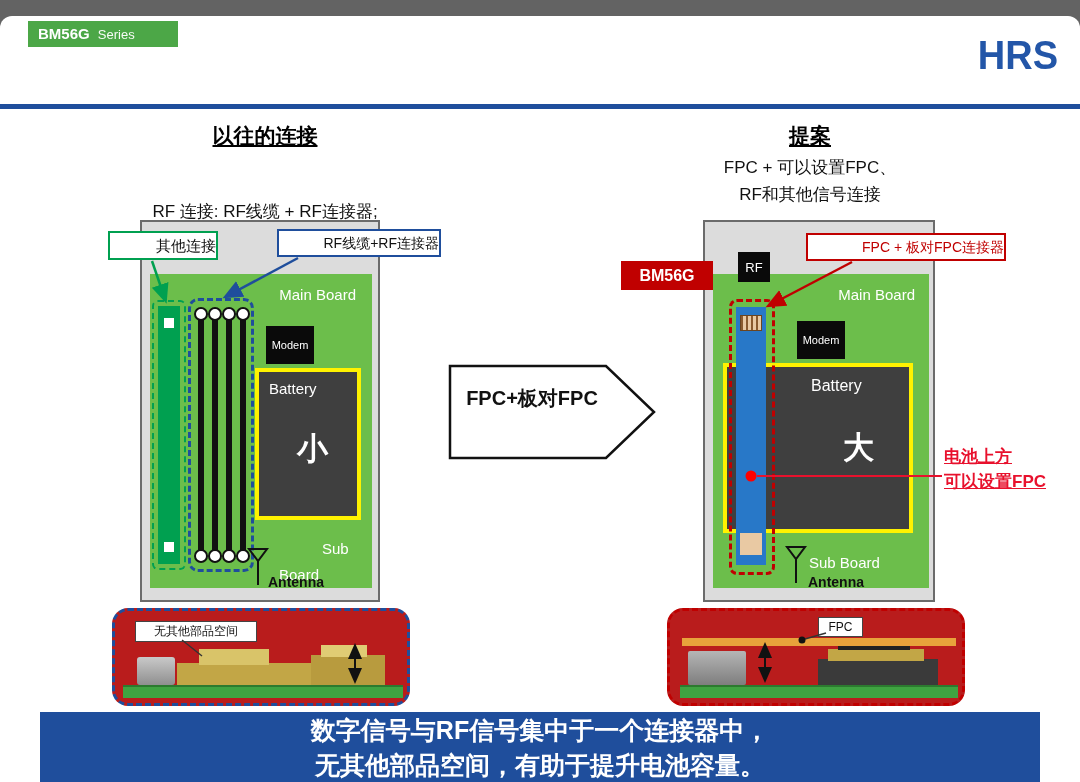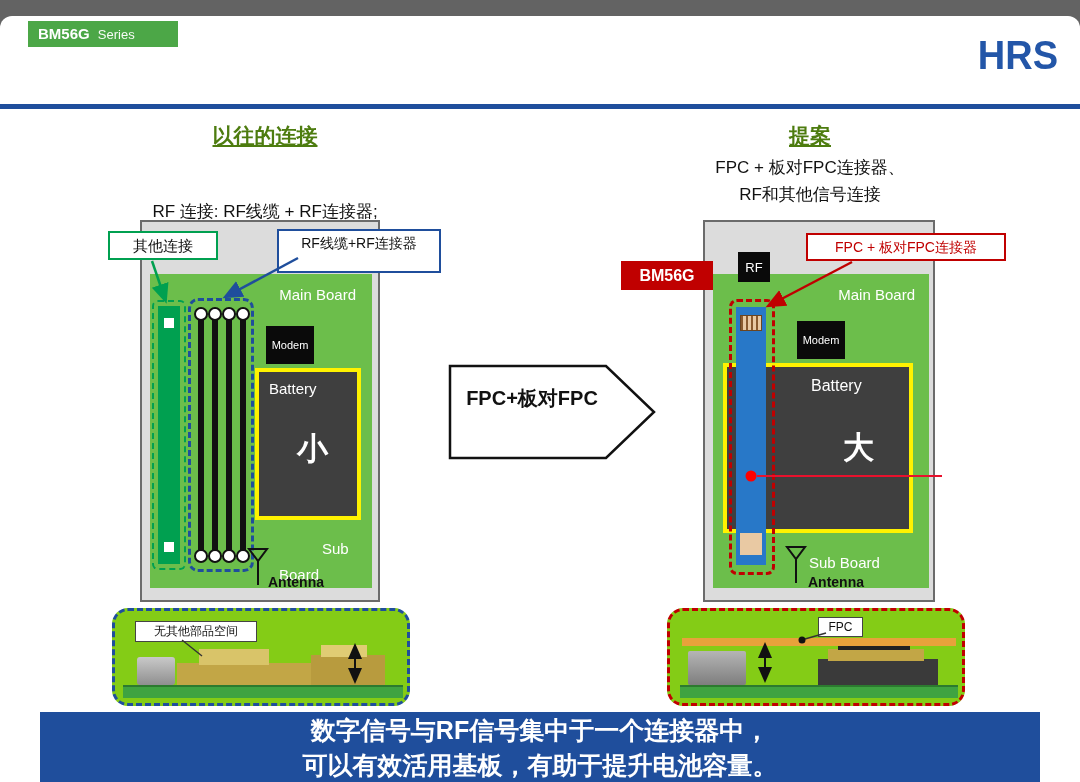--- a/index.html
+++ b/index.html
@@ -10,21 +10,21 @@
 
   
   .badge { left:28px; top:5px; width:150px; height:26px; background:#4CA747; color:#fff; font-size:15px; line-height:26px; padding-left:10px; }
   .badge .m { font-weight:bold; }
   .badge .s { font-weight:normal; font-size:13px; opacity:.95; margin-left:4px; }
   .title { left:0; top:28px; width:1080px; text-align:center; font-size:31px; font-weight:bold; color:#111; letter-spacing:2px; }
   .logo { right:22px; top:18px; font-size:38px; font-weight:800; color:#2356A8; letter-spacing:0px; transform:scaleY(1.08); }
   .divider { left:0; top:88px; width:1080px; height:5px; background:#1F4E9C; }
 
   
-  .col-head { font-size:21px; font-weight:bold; color:#4d7c0f; text-decoration:underline; text-align:center; }
+  .col-head { font-size:21px; font-weight:bold; color:#000000; text-decoration:underline; text-align:center; }
   .col-desc { font-size:17px; color:#111; text-align:center; line-height:27px; }
 
   
   .phone { background:#DCDCDC; border:2px solid #6b6b6b; }
   .board-green { position:absolute; background:#6CBE4B; }
   .white-lbl { position:absolute; color:#fff; font-size:15px; }
   .modem { position:absolute; background:#0a0a0a; color:#fff; font-size:11px; text-align:center; display:flex; align-items:center; justify-content:center; }
   .battery { position:absolute; background:#3F3F3F; border:4px solid #FFF200; }
   .battery .blabel { position:absolute; color:#fff; font-size:15px; }
   .battery .bsize { position:absolute; color:#fff; font-size:31px; font-weight:bold; }
@@ -39,32 +39,32 @@
   .cable::before { top:-10px; }
   .cable::after  { bottom:-10px; }
 
   .fpc-outline { position:absolute; border:3px dashed #C00000; border-radius:8px; }
   .fpc-strip { position:absolute; background:#2878C8; }
   .fpc-conn { position:absolute; background:#E9C9A3; }
   .fpc-conn.hatch { background:repeating-linear-gradient(90deg,#8a5a2e 0 2px,#E9C9A3 2px 5px); border:1px solid #6b4520; }
   .rf-chip { position:absolute; background:#0a0a0a; color:#fff; font-size:13px; display:flex; align-items:center; justify-content:center; }
 
   
-  .callout { position:absolute; background:#fff; text-align:center; z-index:20; }
+  .callout { position:absolute; background:#fff; text-align:right; z-index:20; }
   .co-green { border:2px solid #00A050; font-size:15px; line-height:25px; color:#111; }
   .co-blue  { border:2px solid #1F4E9C; font-size:14px; line-height:24px; color:#111; }
   .co-red   { border:2px solid #C00000; font-size:14px; line-height:24px; color:#C00000; }
   .bm-badge { position:absolute; background:#C00000; color:#fff; font-weight:bold; font-size:16px; text-align:center; line-height:29px; z-index:20; }
   .red-note { position:absolute; color:#E8112D; font-weight:bold; font-size:17px; line-height:25px; text-decoration:underline; z-index:20; }
 
   
   .merge-text { position:absolute; text-align:center; font-weight:bold; font-size:20px; color:#111; line-height:29px; z-index:5; }
 
   
-  .photo-box { position:absolute; background:#84cc16; }
+  .photo-box { position:absolute; background:#b91c1c; }
   .pb-blue { border:3px dashed #1F4E9C; border-radius:16px; }
   .pb-red  { border:3px dashed #C00000; border-radius:16px; }
   .pcb { position:absolute; background:#3FA341; border-top:2px solid #2C7A2F; }
   .mini-lbl { position:absolute; background:#fff; border:1.5px solid #444; font-size:12px; text-align:center; line-height:18px; color:#111; z-index:10; }
 
   .footer { left:40px; top:696px; width:1000px; height:72px; background:#1F4E9C; color:#fff; font-weight:bold; font-size:25px; text-align:center; line-height:35px; padding-top:1px; }
 
   .overlay { position:absolute; left:0; top:0; width:1080px; height:782px; z-index:100; pointer-events:none; }
 </style>
 </head>
@@ -79,21 +79,21 @@
   <div class="abs logo">HRS</div>
   <div class="abs divider"></div>
 
   <div class="abs col-head" style="left:115px; top:106px; width:300px;">以往的连接</div>
   <div class="abs col-desc" style="left:70px; top:138px; width:390px;margin-top:44px;">
     <div>RF 连接: RF线缆 + RF连接器;</div>
   </div>
 
   <div class="abs col-head" style="left:660px; top:106px; width:300px;">提案</div>
   <div class="abs col-desc" style="left:620px; top:138px; width:380px;">
-    <div>FPC + 板对FPC连接器、</div>
+    <div>FPC + 可以设置FPC、</div>
     <div>RF和其他信号连接</div>
   </div>
 
   <div class="abs phone" style="left:140px; top:204px; width:240px; height:382px;">
     <div class="board-green" style="left:8px; top:52px; width:222px; height:314px;">
       <div class="white-lbl" style="right:16px; top:12px;">Main Board</div>
       <div class="white-lbl" style="left:172px; top:266px;">Sub</div>
       <div class="white-lbl" style="left:84px; top:292px;margin-left:45px;">Board</div>
     </div>
 
@@ -114,21 +114,21 @@
 
     <div class="battery" style="left:113px; top:146px; width:106px; height:152px;">
       <div class="blabel" style="left:10px; top:8px;">Battery</div>
       <div class="bsize" style="left:38px; top:56px;">小</div>
     </div>
 
     <div style="position:absolute; left:126px; top:352px; color:#111; font-size:14px; font-weight:600;">Antenna</div>
   </div>
 
   <div class="callout co-green" style="left:108px; top:215px; width:110px; height:29px;">其他连接</div>
-  <div class="callout co-blue" style="left:277px; top:213px; width:164px; height:44px;">RF线缆+RF连接器</div>
+  <div class="callout co-blue" style="left:277px; top:213px; width:164px; height:28px;">RF线缆+RF连接器</div>
 
   <svg class="abs" style="left:448px; top:348px; z-index:4;" width="212" height="96">
     <path d="M2,2 L158,2 L206,48 L158,94 L2,94 Z" fill="#ffffff" stroke="#111" stroke-width="2.5"></path>
   </svg>
   <div class="merge-text" style="left:452px; top:368px; width:160px;">
     <div>FPC+板对FPC</div>
   </div>
 
   <div class="abs phone" style="left:703px; top:204px; width:232px; height:382px;">
     <div class="board-green" style="left:8px; top:52px; width:216px; height:314px;">
@@ -149,20 +149,24 @@
     <div class="fpc-strip" style="left:31px; top:85px; width:30px; height:258px;">
       <div class="fpc-conn hatch" style="left:4px; top:8px; width:22px; height:16px;"></div>
       <div class="fpc-conn" style="left:4px; bottom:10px; width:22px; height:22px;"></div>
     </div>
 
     <div style="position:absolute; left:103px; top:352px; color:#111; font-size:14px; font-weight:600;">Antenna</div>
   </div>
 
   <div class="bm-badge" style="left:621px; top:245px; width:92px; height:29px;">BM56G</div>
   <div class="callout co-red" style="left:806px; top:217px; width:200px; height:28px;">FPC + 板对FPC连接器</div>
+  <div class="red-note" style="left:944px; top:428px; width:136px;">
+    <div>电池上方</div>
+    <div>可以设置FPC</div>
+  </div>
 
   <div class="photo-box pb-blue" style="left:112px; top:592px; width:298px; height:98px;">
     <div class="pcb" style="left:8px; top:74px; width:280px; height:13px;"></div>
     <div style="position:absolute; left:22px; top:46px; width:38px; height:28px; background:linear-gradient(#c9c9c9,#8f8f8f); border-radius:3px;"></div>
     <div style="position:absolute; left:62px; top:52px; width:150px; height:22px; background:#C2A646;"></div>
     <div style="position:absolute; left:84px; top:38px; width:70px; height:16px; background:#D9C469;"></div>
     <div style="position:absolute; left:196px; top:44px; width:74px; height:30px; background:#B89B3E;"></div>
     <div style="position:absolute; left:206px; top:34px; width:46px; height:12px; background:#E0CC74;"></div>
     <div class="mini-lbl" style="left:20px; top:10px; width:122px; height:21px;">无其他部品空间</div>
   </div>
@@ -172,21 +176,21 @@
     <div style="position:absolute; left:18px; top:40px; width:58px; height:34px; background:linear-gradient(#b5b5b5,#7e7e7e); border-radius:2px;"></div>
     <div style="position:absolute; left:148px; top:48px; width:120px; height:26px; background:#3A3A3A;"></div>
     <div style="position:absolute; left:158px; top:38px; width:96px; height:12px; background:#C2A646;"></div>
     <div style="position:absolute; left:168px; top:30px; width:72px; height:9px; background:#222;"></div>
     <div style="position:absolute; left:12px; top:27px; width:274px; height:8px; background:#E8A23B;"></div>
     <div class="mini-lbl" style="left:148px; top:6px; width:45px; height:20px;">FPC</div>
   </div>
 
   <div class="abs footer">
     <div>数字信号与RF信号集中于一个连接器中，</div>
-    <div>可以有效活用基板，有助于提升电池容量。</div>
+    <div>无其他部品空间，有助于提升电池容量。</div>
   </div>
 
   <svg class="overlay">
     <defs>
       <marker id="ah-green" markerWidth="9" markerHeight="9" refX="6" refY="3.5" orient="auto">
           <path d="M0,0 L8,3.5 L0,7 Z" fill="#00A050"></path>
         </marker>
       <marker id="ah-blue" markerWidth="9" markerHeight="9" refX="6" refY="3.5" orient="auto">
           <path d="M0,0 L8,3.5 L0,7 Z" fill="#1F4E9C"></path>
         </marker>

